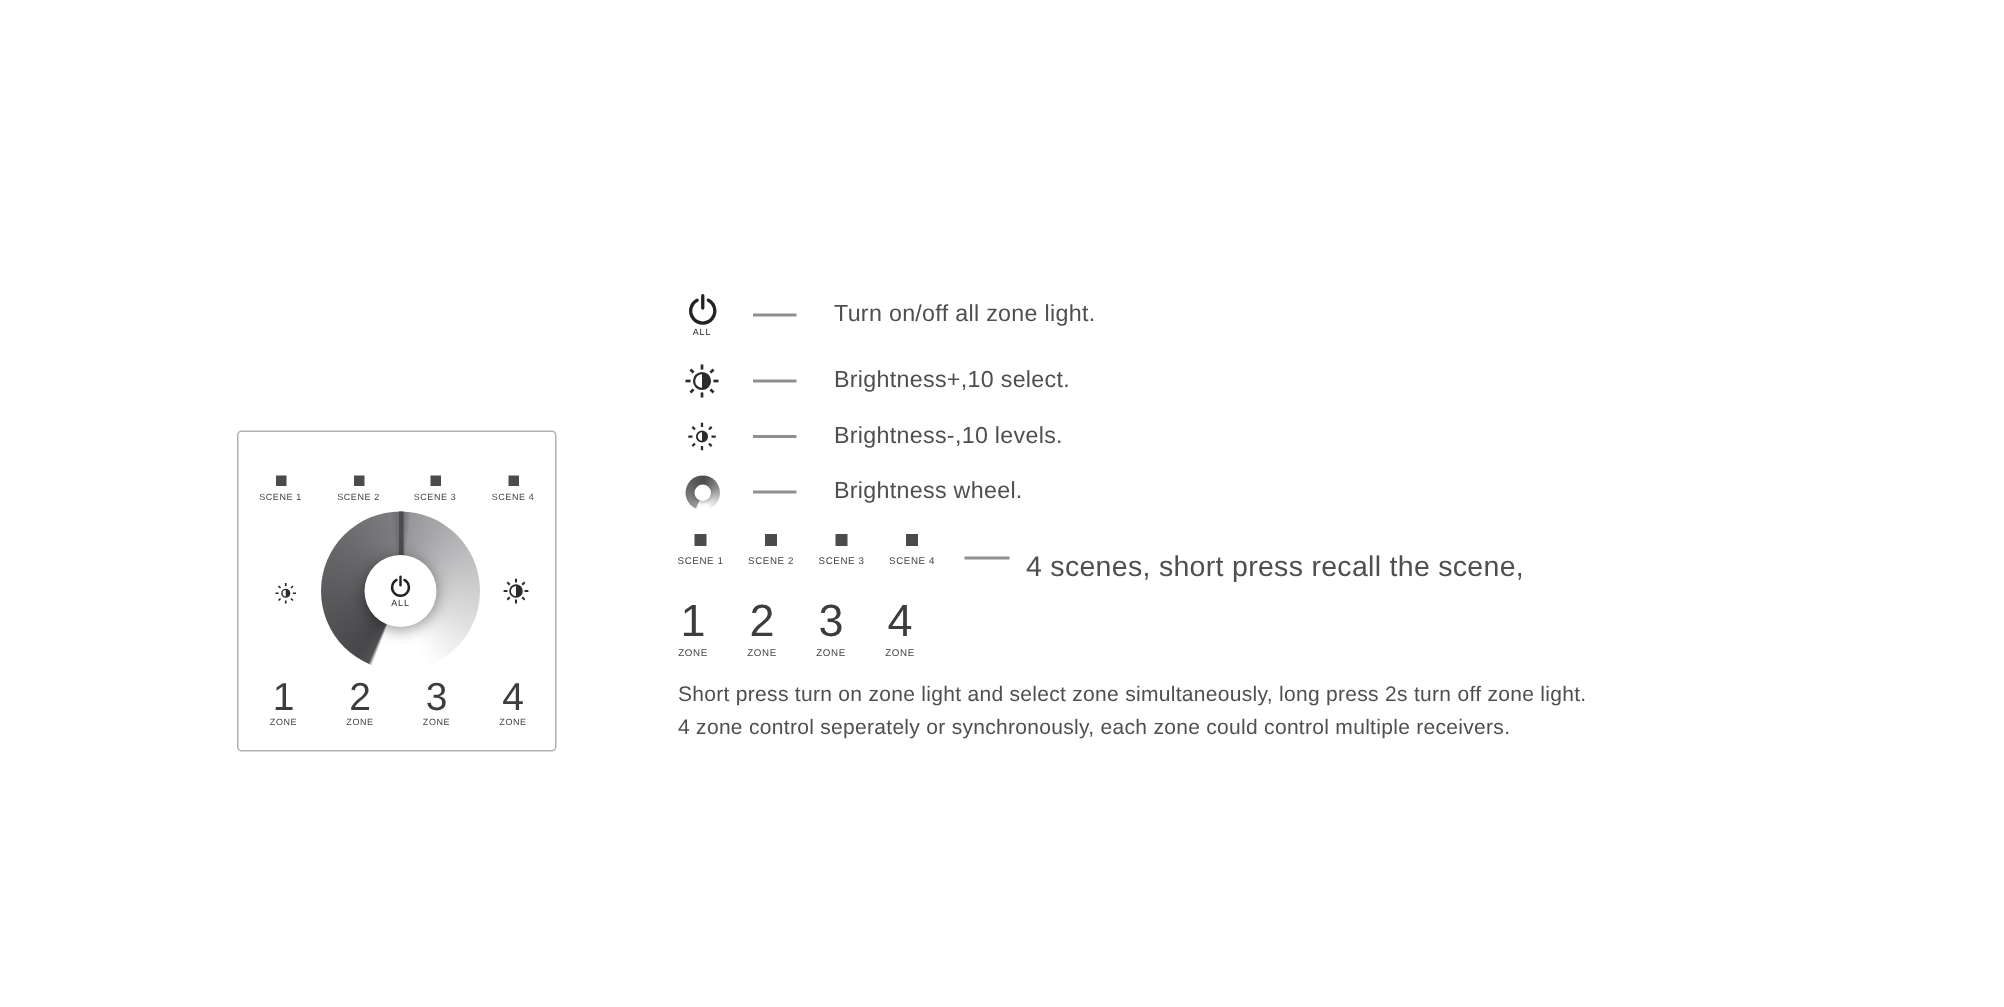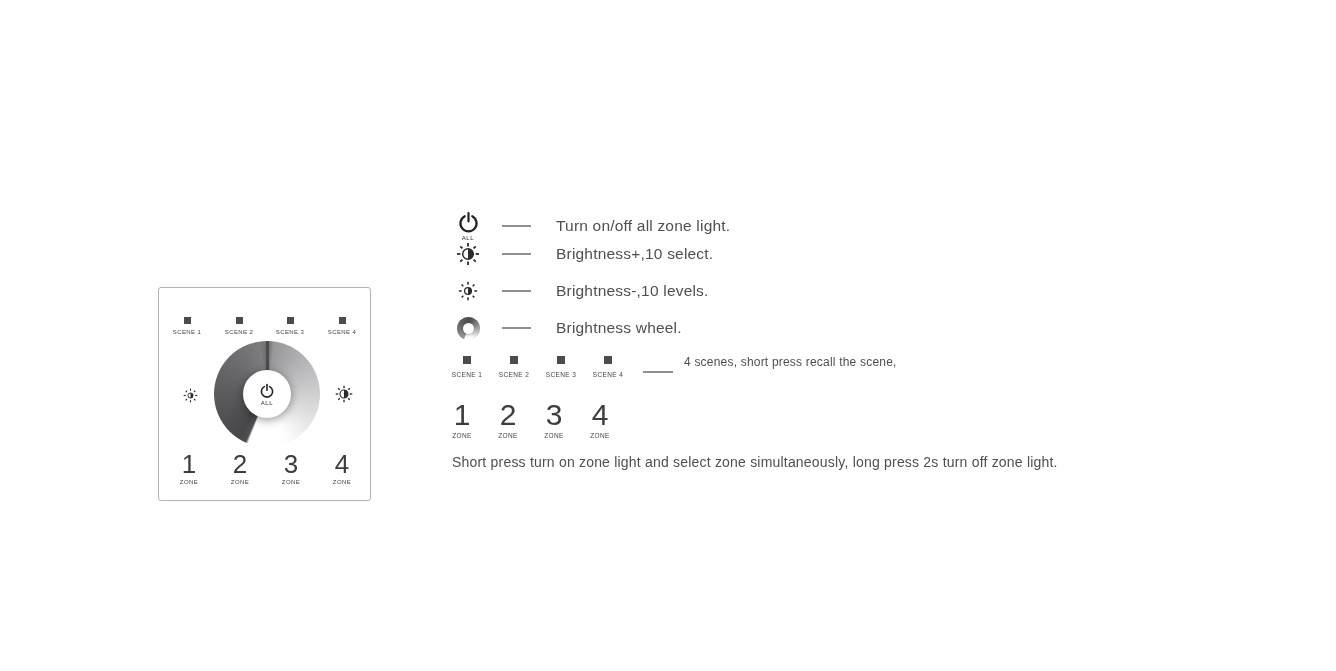--- a/index.html
+++ b/index.html
@@ -29,39 +29,39 @@
     border-radius:50%; background:#fff; box-shadow:0 2px 10px rgba(0,0,0,.42);
     display:flex; flex-direction:column; align-items:center; justify-content:center; }
   .power-stack { display:flex; flex-direction:column; align-items:center; }
   .all-label { font-size:6px; letter-spacing:.6px; color:#2b2b2d; margin-top:1px; }
   .p-bright { position:absolute; display:flex; }
   .p-bright-left  { left:24px; top:100px; }
   .p-bright-right { left:176px; top:97px; }
 
   
   .lrow { position:absolute; left:450px; height:34px; display:flex; align-items:center; }
-  .lrow-1 { top:193px;margin-top:16px; } .lrow-2 { top:237px; } .lrow-3 { top:274px; } .lrow-4 { top:311px; }
+  .lrow-1 { top:193px; } .lrow-2 { top:237px; } .lrow-3 { top:274px; } .lrow-4 { top:311px; }
   .icon-slot { width:36px; display:flex; justify-content:center; align-items:center; }
   .dash { width:29px; border-top:2px solid #8f8f92; margin-left:16px; }
   .ltext { margin-left:25px; font-size:15.5px; color:#4f4f52; white-space:nowrap; letter-spacing:.2px; }
 
   .mini-wheel { position:relative; width:23px; height:23px; border-radius:50%;
     background:conic-gradient(from 0deg,
       #4f4f52 0deg 12deg, #8a8a8d 70deg, #cfcfd1 120deg, #f2f2f3 150deg,
       #ffffff 162deg 200deg, #9a9a9d 206deg, #77777a 260deg, #5a5a5d 320deg, #4f4f52 360deg); }
   .mini-hole { position:absolute; left:50%; top:50%; width:11px; height:11px; margin:-5.5px 0 0 -5.5px;
     border-radius:50%; background:#fff; box-shadow:0 1px 3px rgba(0,0,0,.35); }
 
   .scene-legend { position:absolute; left:452px; top:356px; display:flex; }
   .scene-legend .lg-item { width:30px; margin-right:17px; display:flex; flex-direction:column; align-items:center; }
   .scene-legend .lg-item:last-child { margin-right:0; }
   .lg-square { width:8px; height:8px; background:#4b4b4d; }
   .lg-label { font-size:6.5px; letter-spacing:.4px; color:#454548; margin-top:7px; white-space:nowrap; }
   .scene-dash { position:absolute; left:643px; top:371px; width:30px; border-top:2px solid #8f8f92; }
-  .scene-text { position:absolute; left:684px; top:351px; font-size:12px; line-height:23px; letter-spacing:.2px; white-space:nowrap; }
+  .scene-text { position:absolute; left:684px; top:367px; font-size:19px; line-height:23px; letter-spacing:.2px; white-space:nowrap; }
 
   .zone-legend { position:absolute; left:447px; top:402px; display:flex; }
   .zone-legend .lg-item { width:30px; margin-right:16px; display:flex; flex-direction:column; align-items:center; }
   .zone-legend .zone-digit { font-size:30px; line-height:26px; color:#3d3d40; }
   .zone-legend .lg-label { margin-top:4px; }
 
   .desc { position:absolute; left:452px; top:451px; font-size:14px; line-height:22px; letter-spacing:.2px; white-space:nowrap; }
 
   svg.ic { display:block; }
 </style>
@@ -257,15 +257,16 @@
       <span class="lg-label">ZONE</span>
     </span>
     <span class="lg-item">
       <span class="zone-digit">4</span>
       <span class="lg-label">ZONE</span>
     </span>
   </div>
 
   <div class="desc">
     <div>Short press turn on zone light and select zone simultaneously, long press 2s turn off zone light.</div>
+    <div>4 zone control seperately or synchronously, each zone could control multiple receivers.</div>
   </div>
 
 </div>
 
 </body></html>

